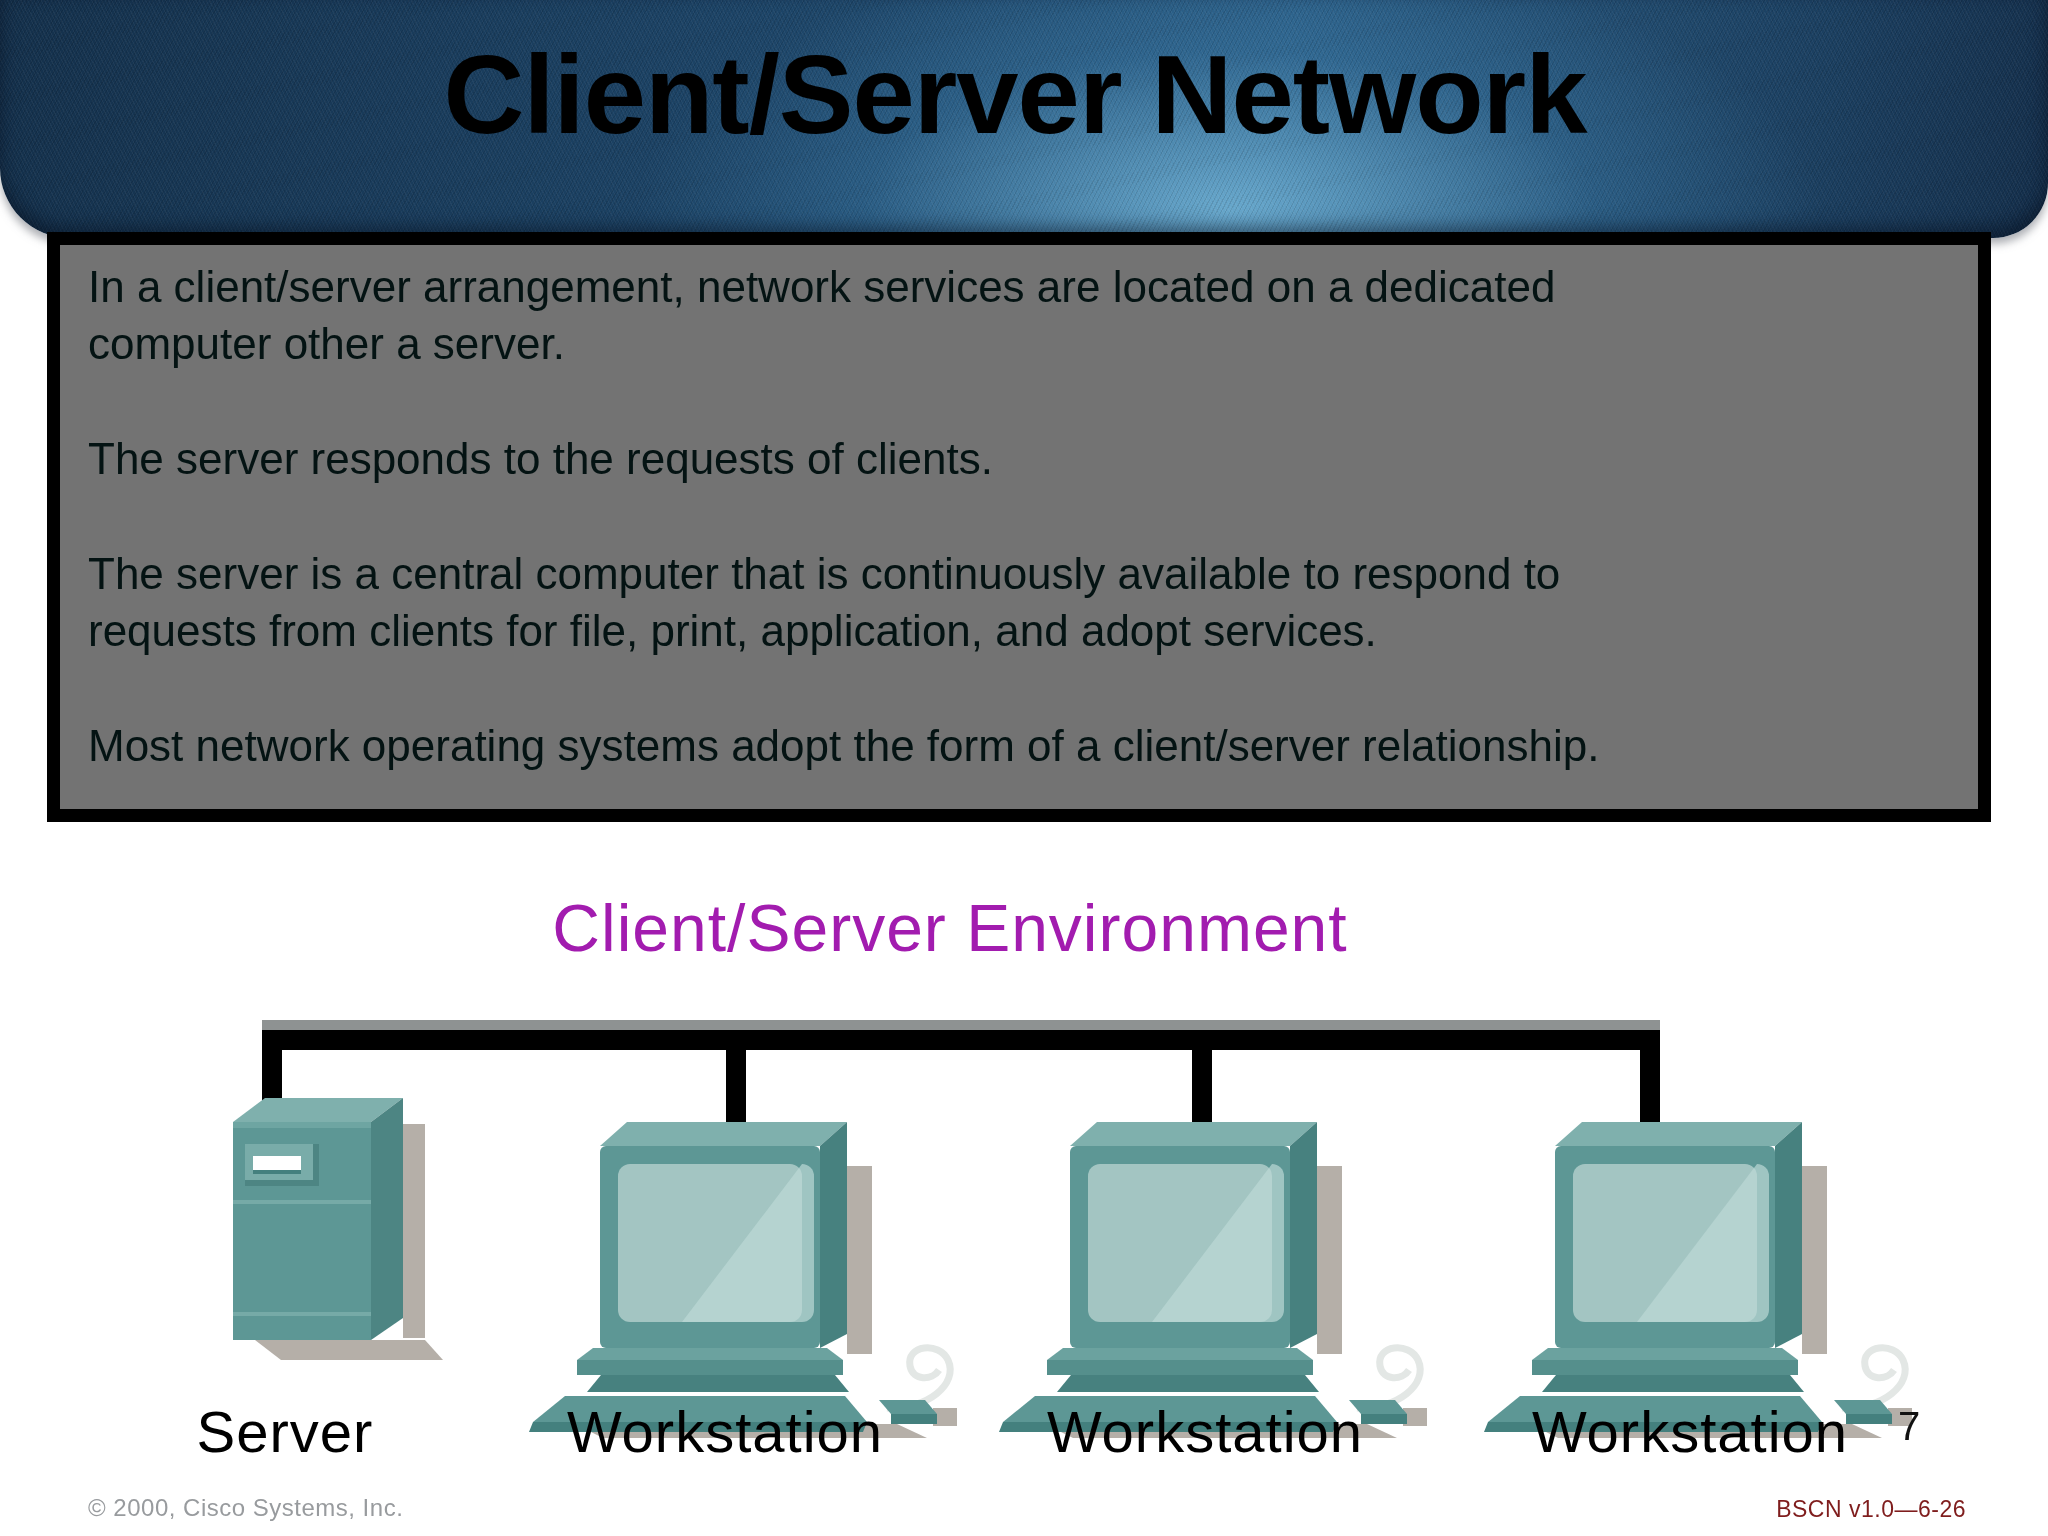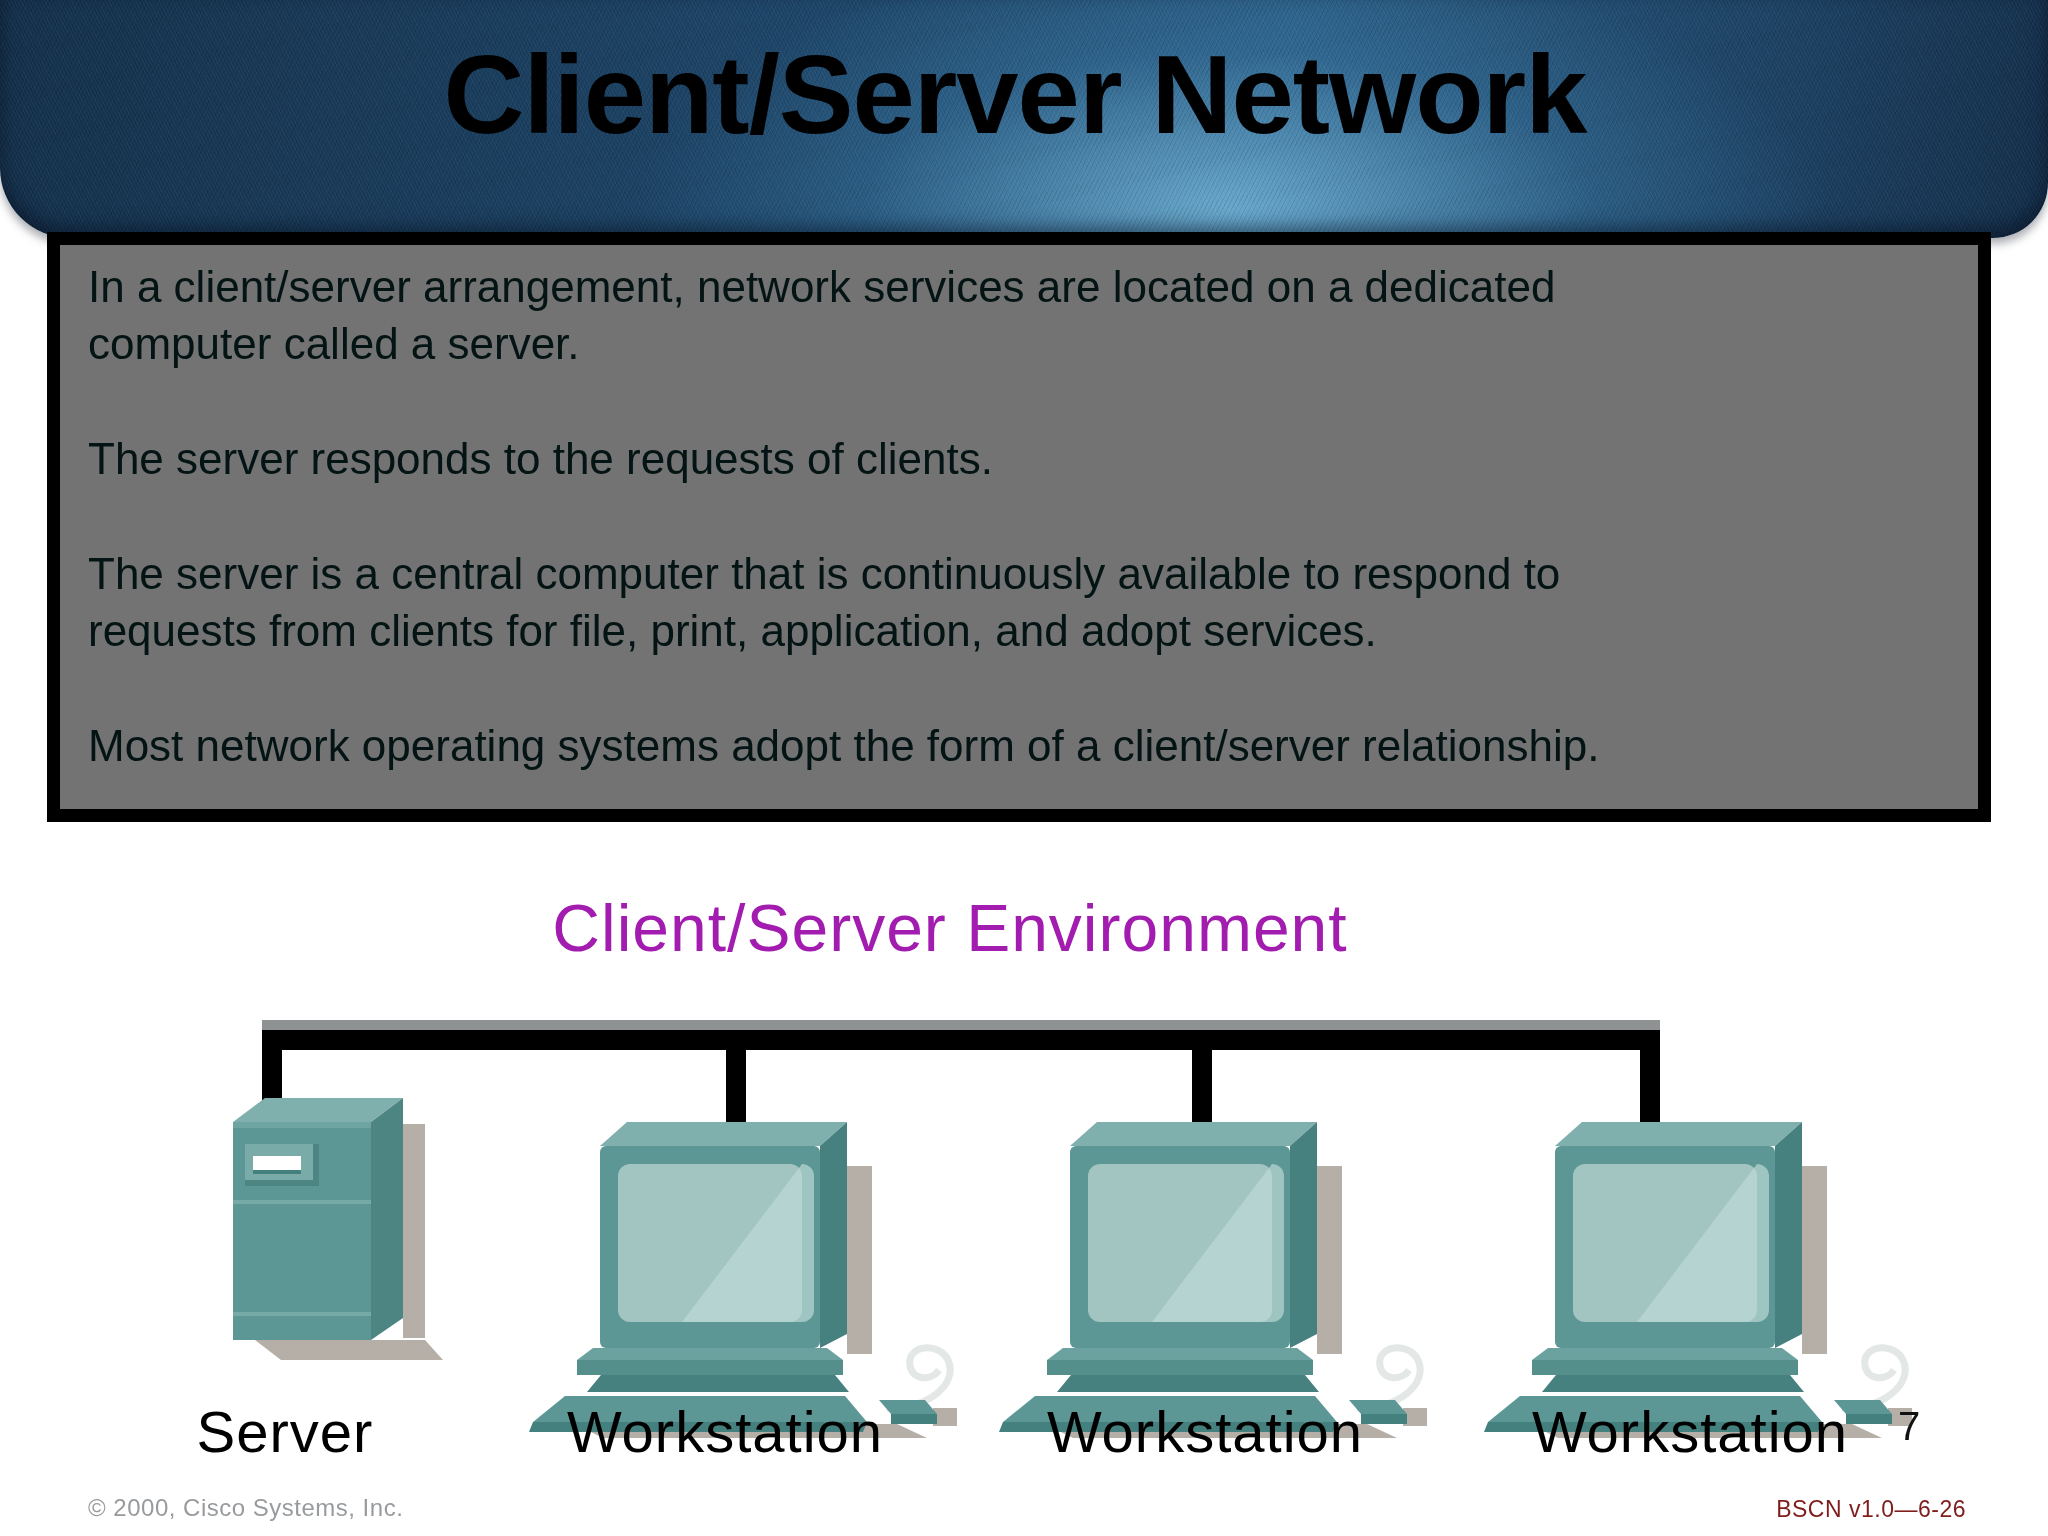--- a/index.html
+++ b/index.html
@@ -109,21 +109,21 @@
 
   <div class="swoosh left"></div>
   <div class="swoosh right"></div>
 
   <div class="header"></div>
   <h1 class="slide-title" style="z-index:2; position:absolute;">Client/Server Network</h1>
 
   <div class="callout">
     <div class="para">
       <div class="line">In a client/server arrangement, network services are located on a dedicated</div>
-      <div class="line">computer called a server.</div>
+      <div class="line">computer other a server.</div>
     </div>
     <div class="para">
       <div class="line">The server responds to the requests of clients.</div>
     </div>
     <div class="para">
       <div class="line">The server is a central computer that is continuously available to respond to</div>
       <div class="line">requests from clients for file, print, application, and adopt services.</div>
     </div>
     <div class="para">
       <div class="line">Most network operating systems adopt the form of a client/server relationship.</div>

